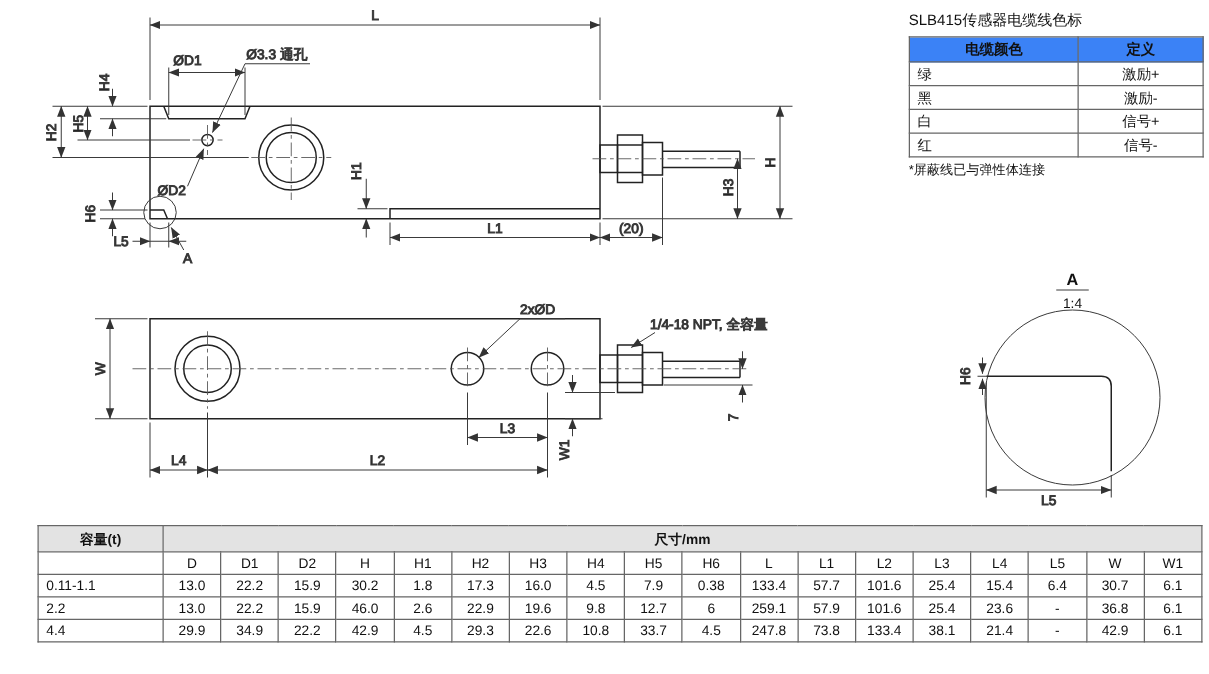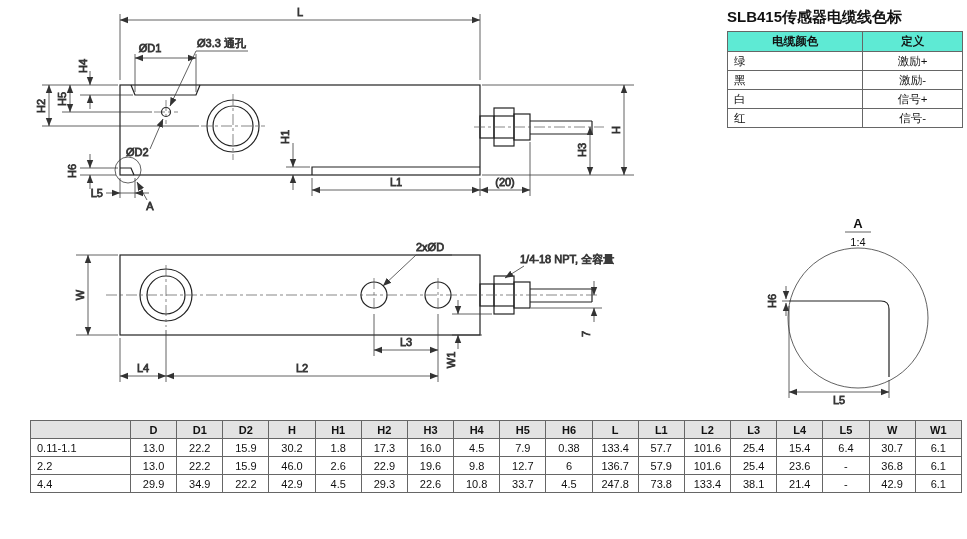--- a/index.html
+++ b/index.html
@@ -6,23 +6,23 @@
   html,body{width:967px;height:539px;background:#fff;overflow:hidden;
     font-family:"Liberation Sans","DejaVu Sans",sans-serif;color:#111}
   .page{position:relative;width:967px;height:539px;background:#fff}
   .drawing{position:absolute;left:0;top:0}
   svg text{fill:#111;font-size:11px;font-family:inherit}
   svg text.big{font-size:13px;font-weight:bold}
   .ol{stroke:#222;stroke-width:1.2;fill:none}
   .thin{stroke:#3a3a3a;stroke-width:0.8;fill:none}
   .cl{stroke:#555;stroke-width:0.7;fill:none;stroke-dasharray:11 3 3 3}
   .cable-panel{position:absolute;left:727px;top:8px;width:236px}
-  .cable-title{font-size:15px;font-weight:bold;margin-bottom:4px}
+  .cable-title{font-size:12px;font-weight:normal;margin-bottom:4px}
   .cable-table{width:100%;border-collapse:collapse;font-size:11.5px}
-  .cable-table th{background:#5eead4;font-weight:bold;border:1px solid #666;padding:2px 20px;text-align:center}
+  .cable-table th{background:#3b82f6;font-weight:bold;border:1px solid #666;padding:2px 20px;text-align:center}
   .cable-table td{border:1px solid #666;padding:1.5px 6px}
   .cable-table td:last-child{text-align:center}
   .cable-note{font-size:10.5px;margin-top:3px}
   .dim-panel{position:absolute;left:30px;top:420px;width:932px}
   .dim-table{width:100%;border-collapse:collapse;font-size:11px;table-layout:fixed}
   .dim-table th,.dim-table td{border:1px solid #666;padding:2.5px 2px;text-align:center;overflow:hidden;white-space:nowrap}
   .dim-table thead tr:first-child th{background:#e3e3e3;font-weight:bold}
   .dim-table thead tr:nth-child(2) th{background:#fff;font-weight:normal}
   .dim-table td.cap{text-align:left;padding-left:6px}
   col.capcol{width:100px}
@@ -268,29 +268,34 @@
           <tr>
             <td>白</td>
             <td>信号+</td>
           </tr>
           <tr>
             <td>红</td>
             <td>信号-</td>
           </tr>
         </tbody>
     </table>
+    <div class="cable-note">*屏蔽线已与弹性体连接</div>
   </div>
 
   <div class="dim-panel">
     <table class="dim-table">
       <colgroup>
         <col class="capcol">
         <col span="18">
       </colgroup>
       <thead>
+        <tr>
+          <th>容量(t)</th>
+          <th colspan="18">尺寸/mm</th>
+        </tr>
         <tr>
           <th></th>
         <th>D</th>
             <th>D1</th>
             <th>D2</th>
             <th>H</th>
             <th>H1</th>
             <th>H2</th>
             <th>H3</th>
             <th>H4</th>
@@ -333,21 +338,21 @@
             <td>13.0</td>
             <td>22.2</td>
             <td>15.9</td>
             <td>46.0</td>
             <td>2.6</td>
             <td>22.9</td>
             <td>19.6</td>
             <td>9.8</td>
             <td>12.7</td>
             <td>6</td>
-            <td>136.7</td>
+            <td>259.1</td>
             <td>57.9</td>
             <td>101.6</td>
             <td>25.4</td>
             <td>23.6</td>
             <td>-</td>
             <td>36.8</td>
             <td>6.1</td>
           </tr>
           <tr>
             <td class="cap">4.4</td>

